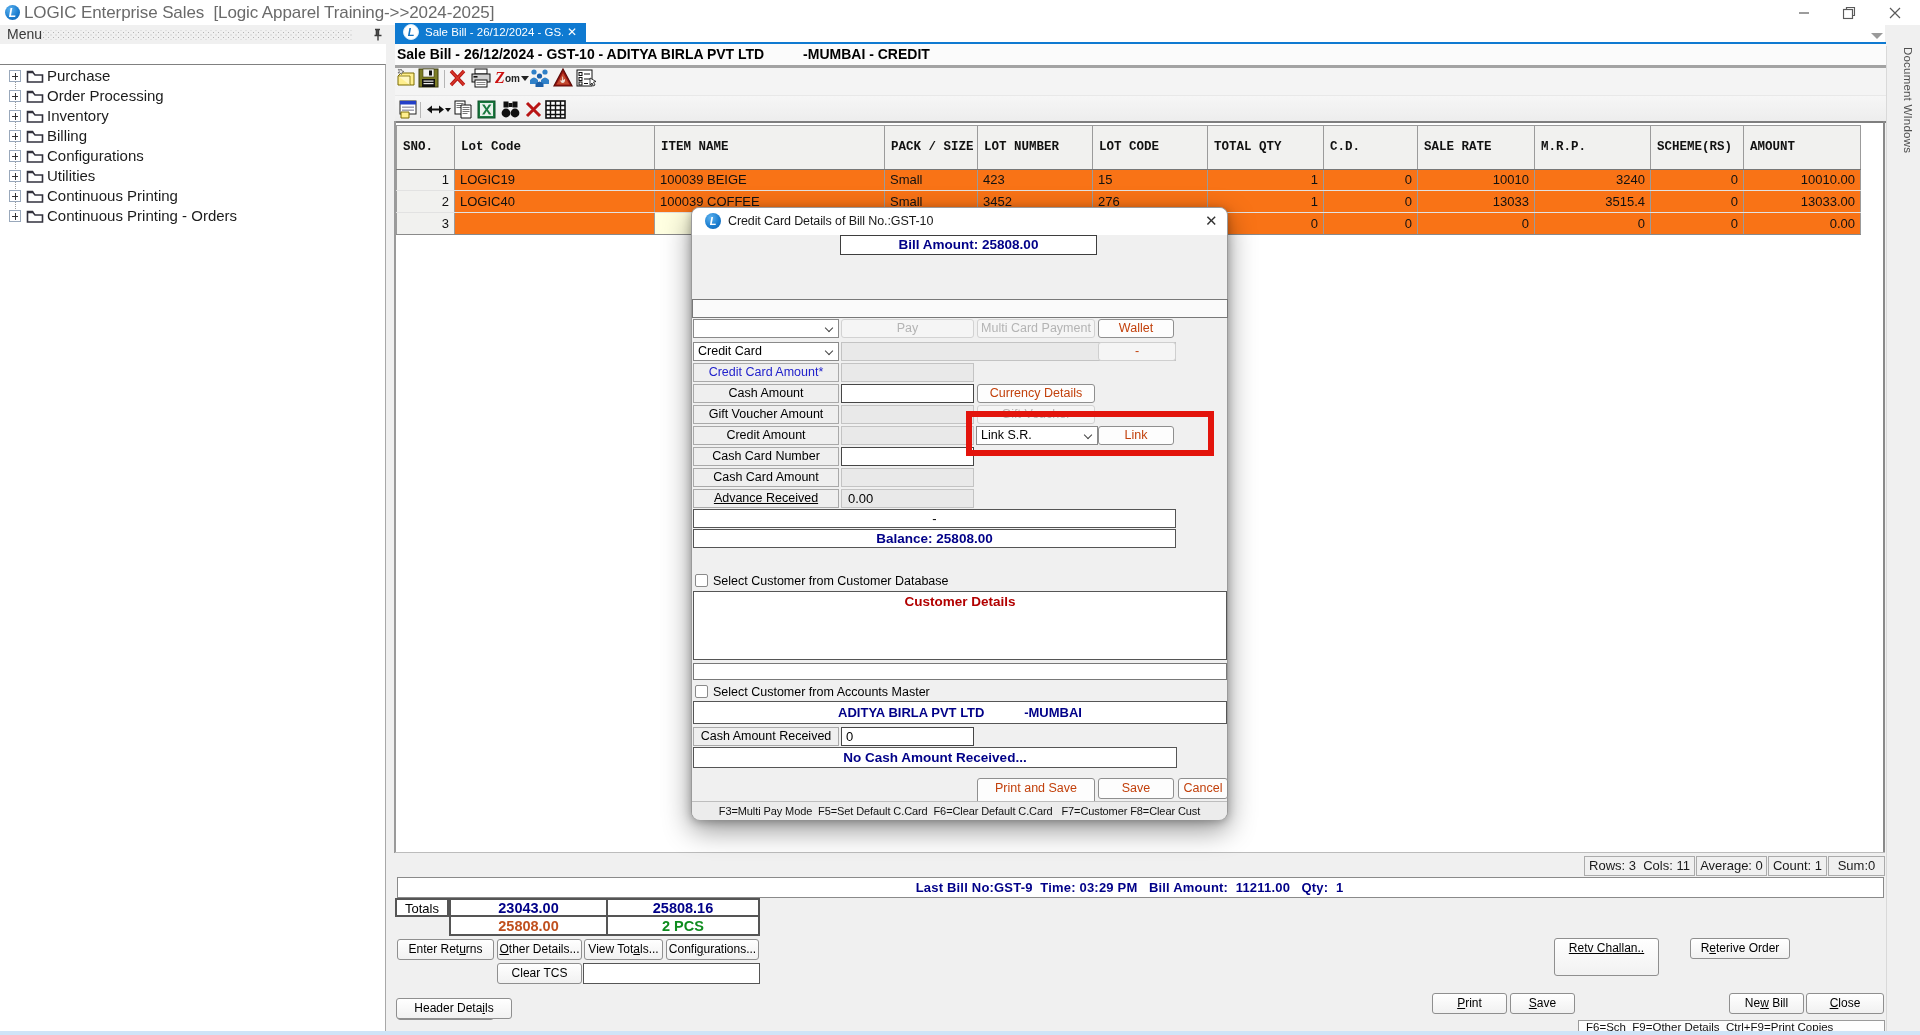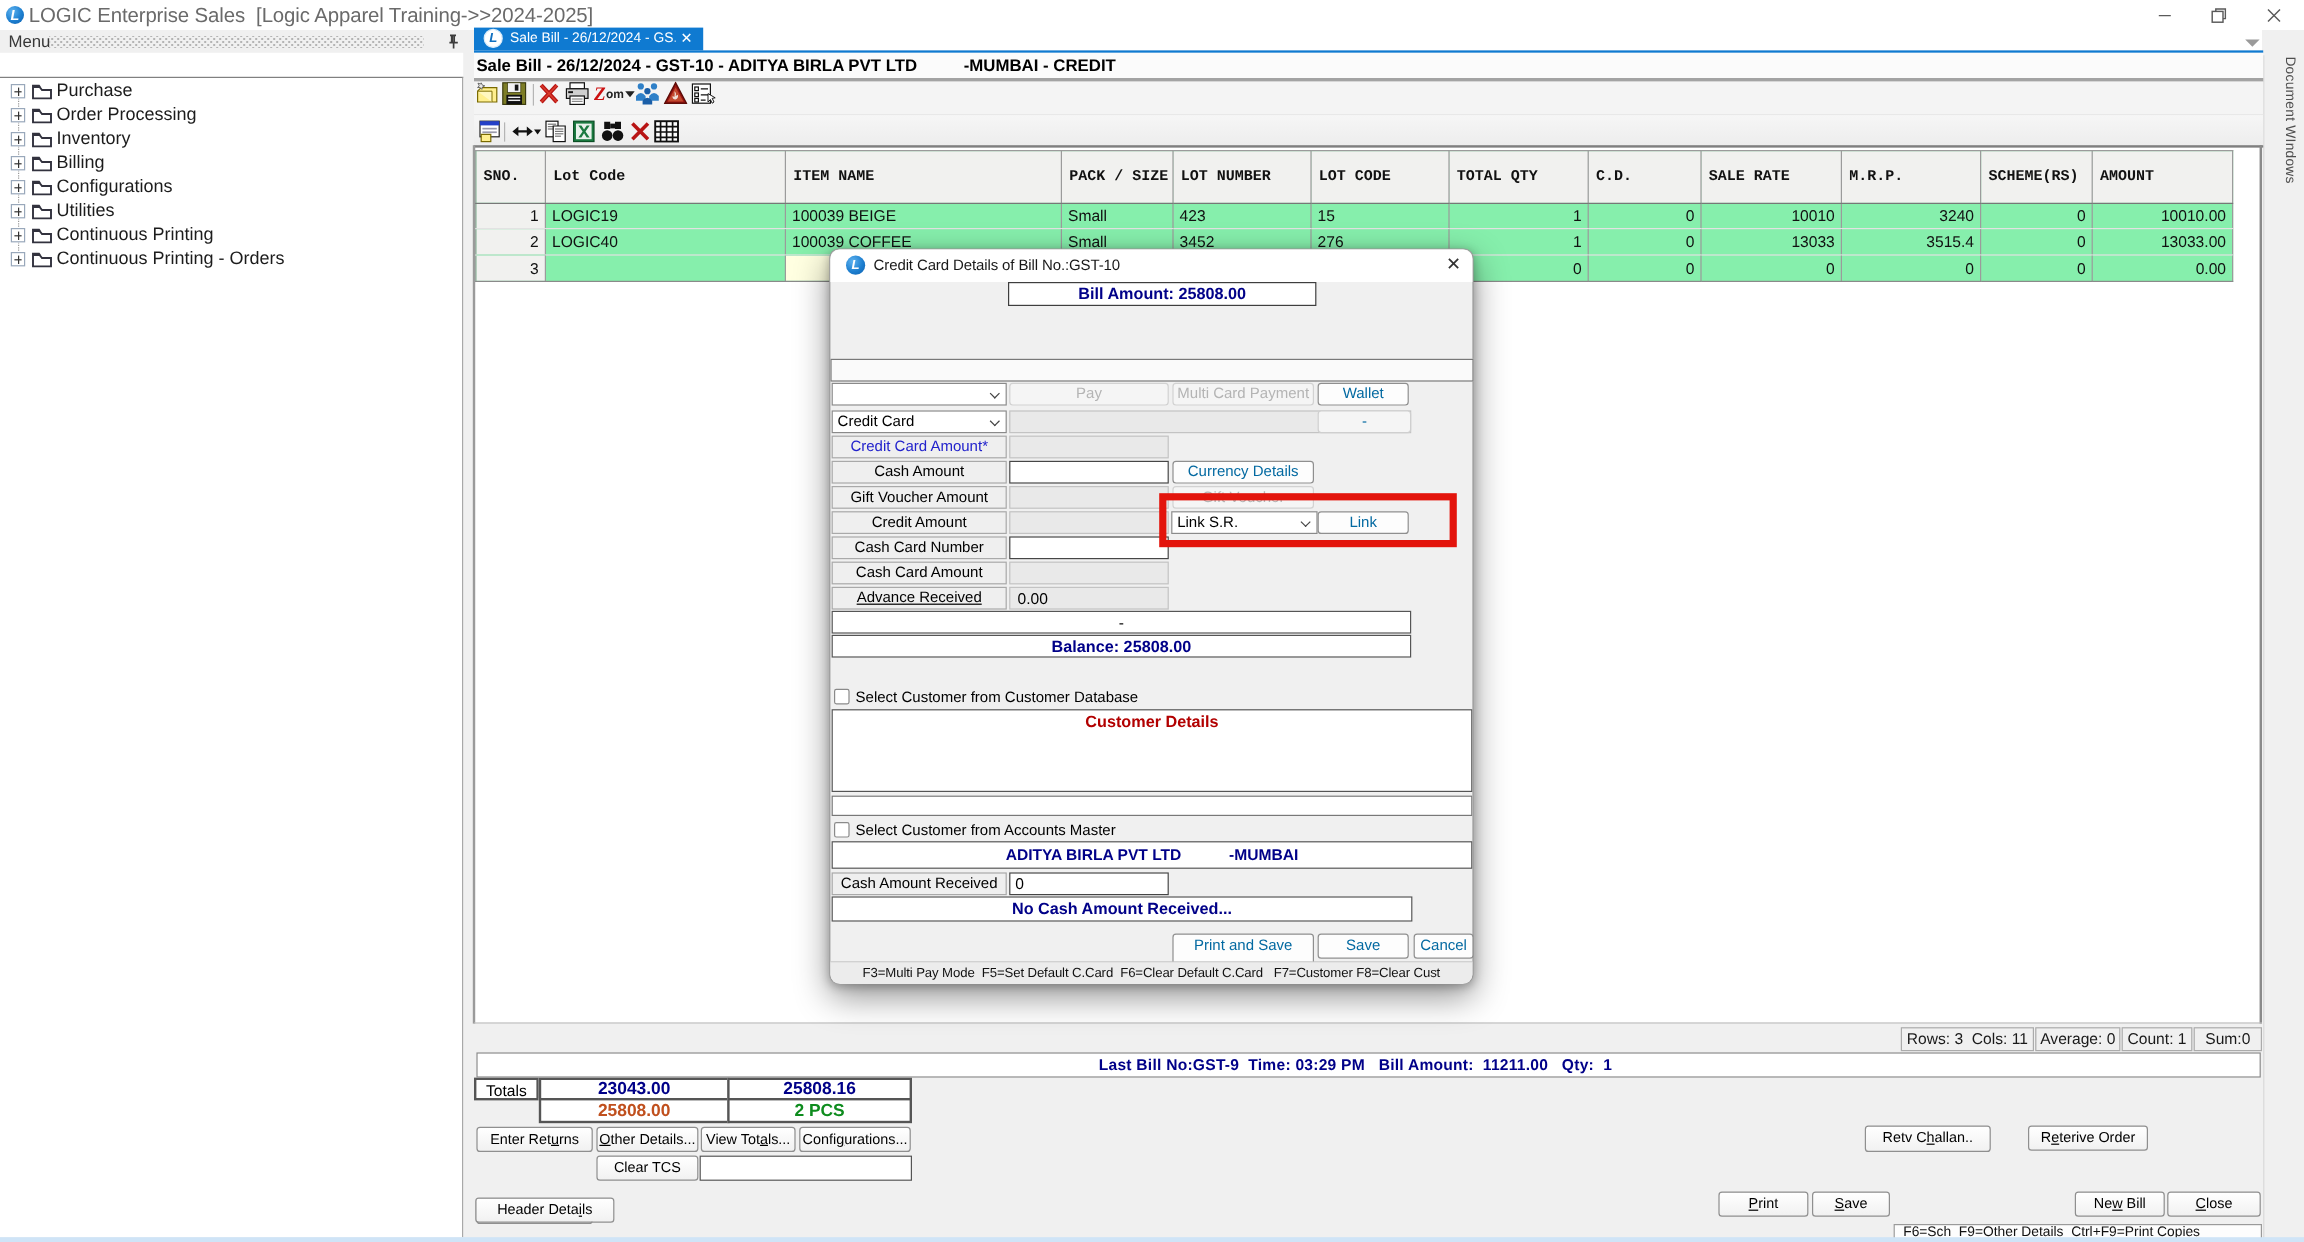--- a/index.html
+++ b/index.html
@@ -58,21 +58,21 @@
 
 #sbheader { left:395px; top:44px; width:1491px; height:21px; background:#fbfbfb; }
 #sbheader span { position:absolute; left:2px; top:0; line-height:21px; font-size:14px; font-weight:bold; color:#000; white-space:nowrap; }
 #sbdivider { left:395px; top:65px; width:1491px; height:3px; background:#a3a3a3; }
 #toolbar1 { left:395px; top:68px; width:1491px; height:28px; background:#f4f4f4; border-bottom:1px solid #e8e8e8;}
 #toolbar2 { left:395px; top:96px; width:1491px; height:25px; background:linear-gradient(#f6f6f6,#ededed); }
 .tsep { position:absolute; width:1px; background:#b5b5b5; }
 
 
 #grid { left:396px; top:125px; border-collapse:collapse; table-layout:fixed; width:1464px;
-  font-size:13px; color:#111; background:#86efac;}
+  font-size:13px; color:#111; background:#f97316;}
 #grid th { border:1px solid #9b9b9b; border-bottom:1px solid #777; background:#f1f1ef;
   font-family:"Liberation Mono",monospace; font-size:12.5px; font-weight:bold; text-align:left;
   padding:0 0 0 6px; height:43.5px; }
 #grid td { border-left:1px solid #9b9b9b; border-right:1px solid #9b9b9b;
   border-bottom:1px solid #e2e2e2; height:21.8px; padding:0 5px; white-space:nowrap; overflow:hidden;}
 #grid { border:1px solid #777; }
 #grid tr.last td { border-bottom:1px solid #8a8a8a; }
 #grid td.sno { background:#f1f1ef; text-align:right; }
 #grid td.r { text-align:right; }
 #grid td.yel { background:#ffffe1; }
@@ -99,21 +99,21 @@
   background: radial-gradient(circle at 35% 30%, #5db2ef 0%, #1d7fd0 55%, #0d5fae 100%);
   color:#fff; font-weight:bold; font-size:11px; font-style:italic; text-align:center; line-height:16px; }
 #dlgtitle .dtxt { position:absolute; left:36px; top:0; height:27px; line-height:27px; font-size:12.5px; letter-spacing:-0.1px; color:#191919;}
 #dlgtitle .dx { position:absolute; left:513px; top:0; height:27px; line-height:26px; font-size:15px; color:#333; }
 .navy { color:#000088; font-weight:bold; }
 .dlbl { position:absolute; left:1px; width:146px; height:19px; background:#efefef; border:1px solid #a9a9a9;
   text-align:center; line-height:17px; font-size:12.5px; color:#000; }
 .dfieldg { position:absolute; left:149px; width:133px; height:19px; background:#e9e9e9; border:1px solid #c3c3c3; }
 .dfieldw { position:absolute; left:149px; width:133px; height:19px; background:#fff; border:1px solid #464646; }
 .dbtn { position:absolute; height:19px; background:#fdfdfd; border:1px solid #8f8f8f; border-radius:3px;
-  font-size:12.5px; text-align:center; line-height:17px; color:#0369a1; white-space:nowrap; overflow:hidden; }
+  font-size:12.5px; text-align:center; line-height:17px; color:#c2410c; white-space:nowrap; overflow:hidden; }
 .dbtn.dis { color:#b4b4b4; border-color:#d2d2d2; background:#f5f5f5; }
 .ddrop { position:absolute; height:19px; background:#fff; border:1px solid #8a8a8a; font-size:12.5px;
   line-height:17px; padding-left:4px; color:#000; }
 .ddrop .chev { position:absolute; right:6px; top:5px; width:6px; height:6px;
   border-left:1.5px solid #444; border-bottom:1.5px solid #444; transform:rotate(-45deg); }
 .dwbox { position:absolute; background:#fff; border:1px solid #555; }
 .chk { position:absolute; width:13px; height:13px; background:#fff; border:1px solid #8a8a8a; border-radius:2px;}
 .chklbl { position:absolute; font-size:12.5px; color:#000; }
 #redbox { left:966px; top:411px; width:248px; height:45px; border:6px solid #e3140c; z-index:50; position:absolute;}
 </style>
@@ -417,21 +417,21 @@
 <div class="tbox" style="left:449px; top:915px; width:159px; height:21px; color:#c0501e; line-height:19px; border-width:2px;">25808.00</div>
 <div class="tbox" style="left:606px; top:915px; width:154px; height:21px; color:#0e8c1e; line-height:19px; border-width:2px;">2 PCS</div>
 
 <div class="btn" style="left:397px; top:939px; width:97px; height:21px; line-height:19px;">Enter Ret<u>u</u>rns</div>
 <div class="btn" style="left:497px; top:939px; width:85px; height:21px; line-height:19px;"><u>O</u>ther Details...</div>
 <div class="btn" style="left:584px; top:939px; width:79px; height:21px; line-height:19px;">View Tot<u>a</u>ls...</div>
 <div class="btn" style="left:666px; top:939px; width:93px; height:21px; line-height:19px;">Confi<u>g</u>urations...</div>
 <div class="btn" style="left:397px; top:963px; width:97px; height:21px; line-height:19px;margin-top:36px;">TCS Details</div>
 <div class="btn" style="left:497px; top:963px; width:85px; height:21px; line-height:19px;">Clear TCS</div>
 <div class="abs" style="left:583px; top:963px; width:177px; height:21px; background:#fff; border:1px solid #555;"></div>
-<div class="btn" style="left:1554px; top:938px; width:105px; height:22px; line-height:19px;">Retv C<u>h</u>allan..</div>
+<div class="btn" style="left:1554px; top:938px; width:105px; height:38px; line-height:19px;text-decoration:underline;">Retv C<u>h</u>allan..</div>
 <div class="btn" style="left:1690px; top:938px; width:100px; height:21px; line-height:19px;">R<u>e</u>terive Order</div>
 <div class="btn" style="left:396px; top:998px; width:116px; height:21px; line-height:19px;">Header Deta<u>i</u>ls</div>
 <div class="btn" style="left:1432px; top:993px; width:75px; height:21px; line-height:19px;"><u>P</u>rint</div>
 <div class="btn" style="left:1510px; top:993px; width:65px; height:21px; line-height:19px;"><u>S</u>ave</div>
 <div class="btn" style="left:1729px; top:993px; width:75px; height:21px; line-height:19px;">Ne<u>w</u> Bill</div>
 <div class="btn" style="left:1806px; top:993px; width:78px; height:21px; line-height:19px;"><u>C</u>lose</div>
 <div class="abs" id="footerbox">F6=Sch&nbsp; F9=Other Details&nbsp; Ctrl+F9=Print Copies</div>
 <div class="abs" id="bottomblue"></div>
 
 <div class="abs" id="dlg">

